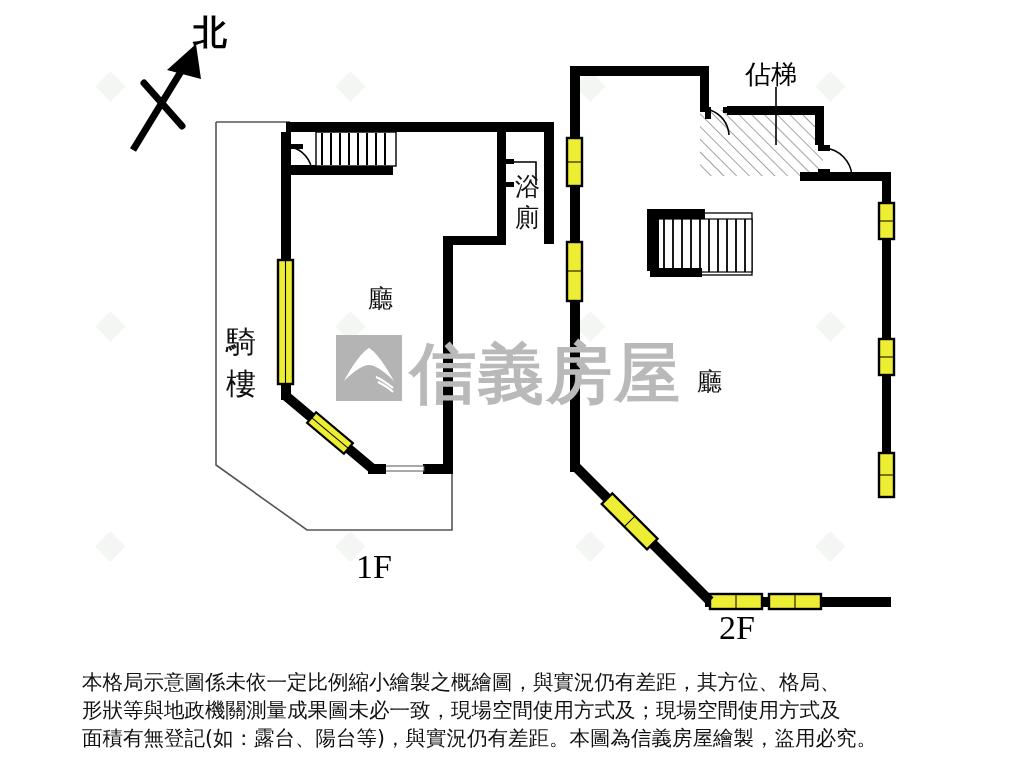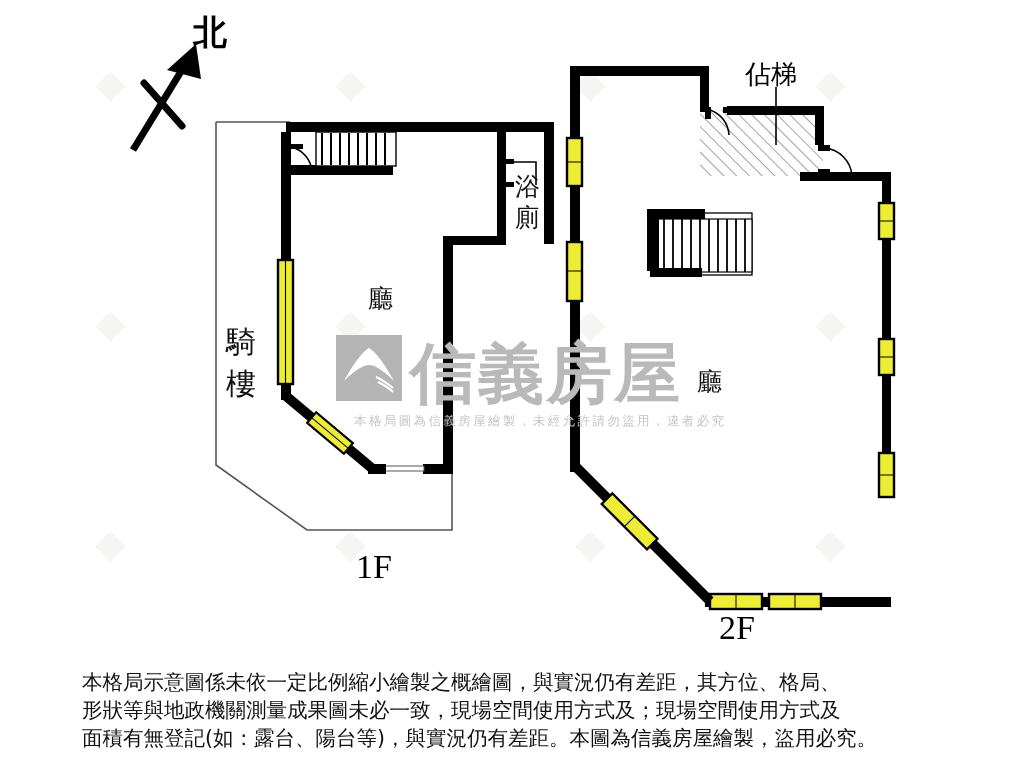--- a/index.html
+++ b/index.html
@@ -325,21 +325,20 @@
   <div class="wm-wrap">
     <div class="wm-logo">
       <svg width="66" height="66" viewBox="0 0 66 66">
         <rect x="0" y="0" width="66" height="66" fill="#b4b4b4"></rect>
         <path d="M 8,46 C 20,24 28,16 33,13 C 38,16 46,24 58,46 C 46,34 38,30 33,30 C 28,30 20,34 8,46 Z" fill="#ffffff"></path>
         <path d="M 40,42 C 47,45 52,49 57,53" fill="none" stroke="#ffffff" stroke-width="2"></path>
         <path d="M 42,47 C 48,50 53,53 57,57" fill="none" stroke="#ffffff" stroke-width="2"></path>
       </svg>
     </div>
     <div class="wm-text">信義房屋</div>
-    <div class="wm-sub">本格局圖為信義房屋繪製，未經允許請勿盜用，違者必究</div>
   </div>
 
   <div class="disclaimer">
     <div>本格局示意圖係未依一定比例縮小繪製之概繪圖，與實況仍有差距，其方位、格局、</div>
     <div>形狀等與地政機關測量成果圖未必一致，現場空間使用方式及；現場空間使用方式及</div>
     <div>面積有無登記(如：露台、陽台等)，與實況仍有差距。本圖為信義房屋繪製，盜用必究。</div>
   </div>
 
 </div>
 

